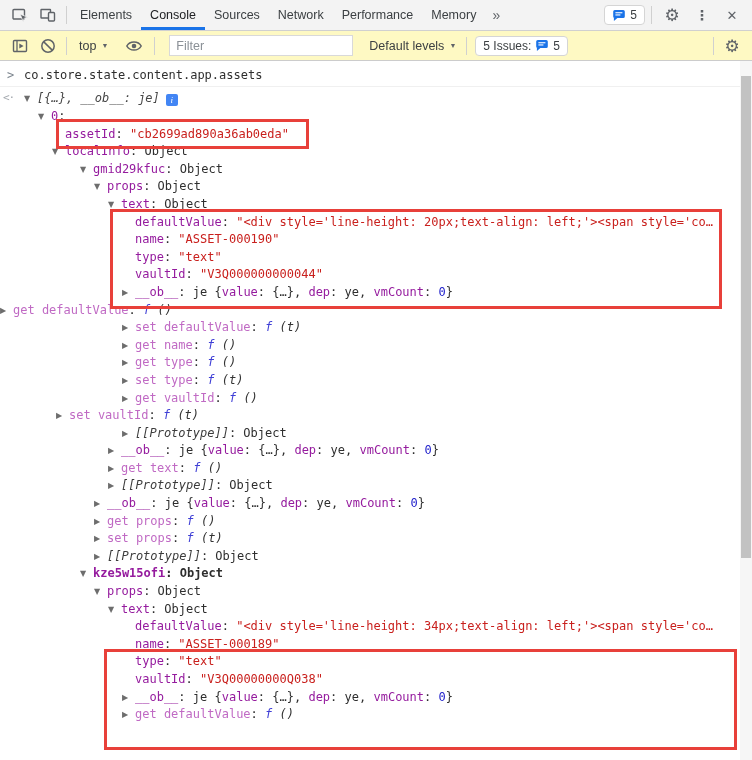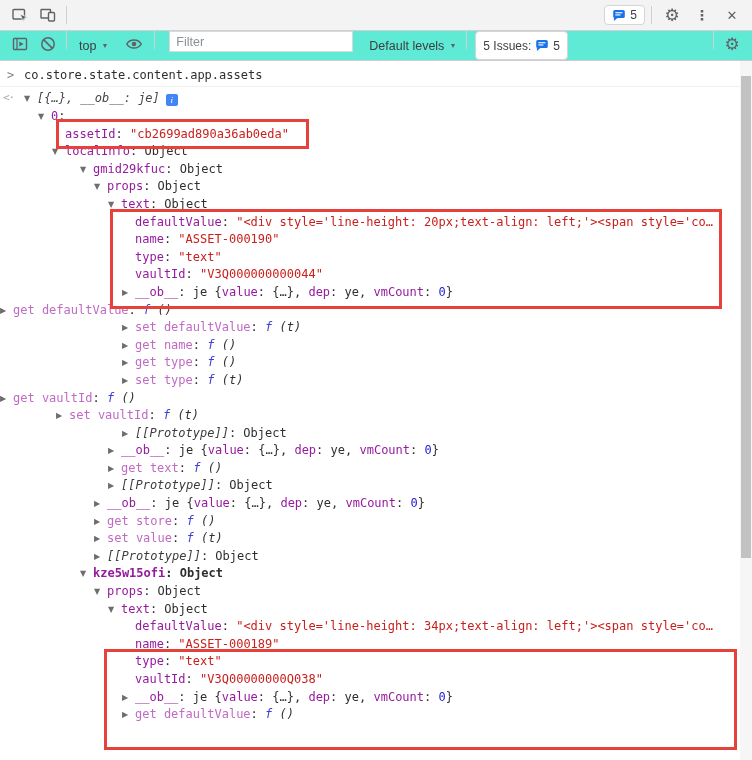--- a/index.html
+++ b/index.html
@@ -16,22 +16,22 @@
   .tab.active{color:#202124;border-bottom:3px solid #1a73e8;}
   .tab.overflow{font-size:14px;color:#5f6368;padding:0 7px;}
   .tb-right{margin-left:auto;display:flex;align-items:center;gap:2px;}
   .pill{display:flex;align-items:center;gap:4px;border:1px solid #d5d5d5;background:#fff;
         border-radius:4px;padding:2px 7px;font-size:12px;color:#3c4043;}
   .glyph{color:#5f6368;font-family:"DejaVu Sans",sans-serif;}
   .gear{font-size:17px;}
   .kebab{font-size:14px;font-weight:bold;letter-spacing:0;}
   .closex{font-size:13px;}
   
-  .tb2{height:29px;background:#5eead4;border-bottom:1px solid #ccc;
-       display:flex;padding:0 6px;font-size:12.5px;color:#3c4043;}
+  .tb2{height:29px;background:#fef9c3;border-bottom:1px solid #ccc;
+       display:flex;align-items:center;padding:0 6px;font-size:12.5px;color:#3c4043;}
   .dd{display:flex;align-items:center;gap:5px;}
   .caret{font-size:7px;color:#5f6368;}
   .filter{margin-left:10px;width:170px;height:19px;border:1px solid #d9d9d9;background:#fff;
           font-size:12.5px;padding:0 6px;color:#202124;font-family:"Liberation Sans",sans-serif;}
   .filter::placeholder{color:#8a9096;}
   
   .console{position:absolute;left:0;top:61px;width:752px;height:699px;overflow:hidden;
            background:#fff;padding-top:4px;box-sizing:border-box;
            font-family:"DejaVu Sans Mono","Liberation Mono",monospace;font-size:12px;}
   .crow{position:relative;height:17.6px;line-height:17.6px;white-space:pre;overflow:hidden;}
@@ -71,20 +71,29 @@
         <path d="M9.2 8.2 L16.6 11.2 L13.3 12.2 L12.1 15.5 Z" fill="#5f6368" stroke="#f3f3f3" stroke-width="0.8"></path>
       </svg>
     </div>
     <div class="tbtn">
       <svg width="18" height="18" viewBox="0 0 18 18">
         <rect x="2" y="3.5" width="9.5" height="8.5" rx="0.5" fill="none" stroke="#5f6368" stroke-width="1.4"></rect>
         <rect x="9.5" y="6.5" width="6" height="8.5" rx="1" fill="#f3f3f3" stroke="#5f6368" stroke-width="1.4"></rect>
       </svg>
     </div>
     <div class="vsep"></div>
+    <div class="tabs">
+        <div class="tab">Elements</div>
+        <div class="tab active">Console</div>
+        <div class="tab">Sources</div>
+        <div class="tab">Network</div>
+        <div class="tab">Performance</div>
+        <div class="tab">Memory</div>
+        <div class="tab overflow">»</div>
+      </div>
     <div class="tb-right">
       <div class="pill">
         <svg width="14" height="13" viewBox="0 0 14 13">
           <path d="M1.2 2.6 A1.6 1.6 0 0 1 2.8 1 h8.4 a1.6 1.6 0 0 1 1.6 1.6 v4.8 a1.6 1.6 0 0 1 -1.6 1.6 H5.4 L1.9 12 v-3 H2.8 A1.6 1.6 0 0 1 1.2 7.4 Z" fill="#1a73e8"></path>
           <rect x="3.4" y="3.2" width="7" height="1.1" fill="#fff"></rect>
           <rect x="3.4" y="5.4" width="5" height="1.1" fill="#fff"></rect>
         </svg>
         <span>5</span>
       </div>
       <div class="vsep"></div>
@@ -160,29 +169,29 @@
       <div class="crow" style="padding-left: 122px;"><span class="tri"></span><span class="sk">defaultValue</span><span class="st">: </span><span class="ss">"&lt;div style='line-height: 20px;text-align: left;'&gt;&lt;span style='co…</span></div>
       <div class="crow" style="padding-left: 122px;"><span class="tri"></span><span class="sk">name</span><span class="st">: </span><span class="ss">"ASSET-000190"</span></div>
       <div class="crow" style="padding-left: 122px;"><span class="tri"></span><span class="sk">type</span><span class="st">: </span><span class="ss">"text"</span></div>
       <div class="crow" style="padding-left: 122px;"><span class="tri"></span><span class="sk">vaultId</span><span class="st">: </span><span class="ss">"V3Q000000000044"</span></div>
       <div class="crow" style="padding-left: 122px;"><span class="tri">▶</span><span class="sk">__ob__</span><span class="st">: je {</span><span class="sk">value</span><span class="st">: {…}, </span><span class="sk">dep</span><span class="st">: ye, </span><span class="sk">vmCount</span><span class="st">: </span><span class="sn">0</span><span class="st">}</span></div>
       <div class="crow" style=""><span class="tri">▶</span><span class="sdk">get defaultValue</span><span class="st">: </span><span class="sf">f</span><span class="sfa"> ()</span></div>
       <div class="crow" style="padding-left: 122px;"><span class="tri">▶</span><span class="sdk">set defaultValue</span><span class="st">: </span><span class="sf">f</span><span class="sfa"> (t)</span></div>
       <div class="crow" style="padding-left: 122px;"><span class="tri">▶</span><span class="sdk">get name</span><span class="st">: </span><span class="sf">f</span><span class="sfa"> ()</span></div>
       <div class="crow" style="padding-left: 122px;"><span class="tri">▶</span><span class="sdk">get type</span><span class="st">: </span><span class="sf">f</span><span class="sfa"> ()</span></div>
       <div class="crow" style="padding-left: 122px;"><span class="tri">▶</span><span class="sdk">set type</span><span class="st">: </span><span class="sf">f</span><span class="sfa"> (t)</span></div>
-      <div class="crow" style=""><span class="tri">▶</span><span class="sdk">get vaultId</span><span class="st">: </span><span class="sf">f</span><span class="sfa"> ()</span></div>
+      <div class="crow" style="padding-left: 122px;"><span class="tri">▶</span><span class="sdk">get vaultId</span><span class="st">: </span><span class="sf">f</span><span class="sfa"> ()</span></div>
       <div class="crow" style="padding-left: 56px;"><span class="tri">▶</span><span class="sdk">set vaultId</span><span class="st">: </span><span class="sf">f</span><span class="sfa"> (t)</span></div>
       <div class="crow" style="padding-left: 122px;"><span class="tri">▶</span><span class="spr">[[Prototype]]</span><span class="st">: Object</span></div>
       <div class="crow" style="padding-left: 108px;"><span class="tri">▶</span><span class="sk">__ob__</span><span class="st">: je {</span><span class="sk">value</span><span class="st">: {…}, </span><span class="sk">dep</span><span class="st">: ye, </span><span class="sk">vmCount</span><span class="st">: </span><span class="sn">0</span><span class="st">}</span></div>
       <div class="crow" style="padding-left: 108px;"><span class="tri">▶</span><span class="sdk">get text</span><span class="st">: </span><span class="sf">f</span><span class="sfa"> ()</span></div>
       <div class="crow" style="padding-left: 108px;"><span class="tri">▶</span><span class="spr">[[Prototype]]</span><span class="st">: Object</span></div>
       <div class="crow" style="padding-left: 94px;"><span class="tri">▶</span><span class="sk">__ob__</span><span class="st">: je {</span><span class="sk">value</span><span class="st">: {…}, </span><span class="sk">dep</span><span class="st">: ye, </span><span class="sk">vmCount</span><span class="st">: </span><span class="sn">0</span><span class="st">}</span></div>
-      <div class="crow" style="padding-left: 94px;"><span class="tri">▶</span><span class="sdk">get store</span><span class="st">: </span><span class="sf">f</span><span class="sfa"> ()</span></div>
-      <div class="crow" style="padding-left: 94px;"><span class="tri">▶</span><span class="sdk">set value</span><span class="st">: </span><span class="sf">f</span><span class="sfa"> (t)</span></div>
+      <div class="crow" style="padding-left: 94px;"><span class="tri">▶</span><span class="sdk">get props</span><span class="st">: </span><span class="sf">f</span><span class="sfa"> ()</span></div>
+      <div class="crow" style="padding-left: 94px;"><span class="tri">▶</span><span class="sdk">set props</span><span class="st">: </span><span class="sf">f</span><span class="sfa"> (t)</span></div>
       <div class="crow" style="padding-left: 94px;"><span class="tri">▶</span><span class="spr">[[Prototype]]</span><span class="st">: Object</span></div>
       <div class="crow" style="padding-left: 80px; font-weight: bold;"><span class="tri">▼</span><span class="sk">kze5w15ofi</span><span class="st">: Object</span></div>
       <div class="crow" style="padding-left: 94px;"><span class="tri">▼</span><span class="sk">props</span><span class="st">: Object</span></div>
       <div class="crow" style="padding-left: 108px;"><span class="tri">▼</span><span class="sk">text</span><span class="st">: Object</span></div>
       <div class="crow" style="padding-left: 122px;"><span class="tri"></span><span class="sk">defaultValue</span><span class="st">: </span><span class="ss">"&lt;div style='line-height: 34px;text-align: left;'&gt;&lt;span style='co…</span></div>
       <div class="crow" style="padding-left: 122px;"><span class="tri"></span><span class="sk">name</span><span class="st">: </span><span class="ss">"ASSET-000189"</span></div>
       <div class="crow" style="padding-left: 122px;"><span class="tri"></span><span class="sk">type</span><span class="st">: </span><span class="ss">"text"</span></div>
       <div class="crow" style="padding-left: 122px;"><span class="tri"></span><span class="sk">vaultId</span><span class="st">: </span><span class="ss">"V3Q00000000Q038"</span></div>
       <div class="crow" style="padding-left: 122px;"><span class="tri">▶</span><span class="sk">__ob__</span><span class="st">: je {</span><span class="sk">value</span><span class="st">: {…}, </span><span class="sk">dep</span><span class="st">: ye, </span><span class="sk">vmCount</span><span class="st">: </span><span class="sn">0</span><span class="st">}</span></div>
       <div class="crow" style="padding-left: 122px;"><span class="tri">▶</span><span class="sdk">get defaultValue</span><span class="st">: </span><span class="sf">f</span><span class="sfa"> ()</span></div>

